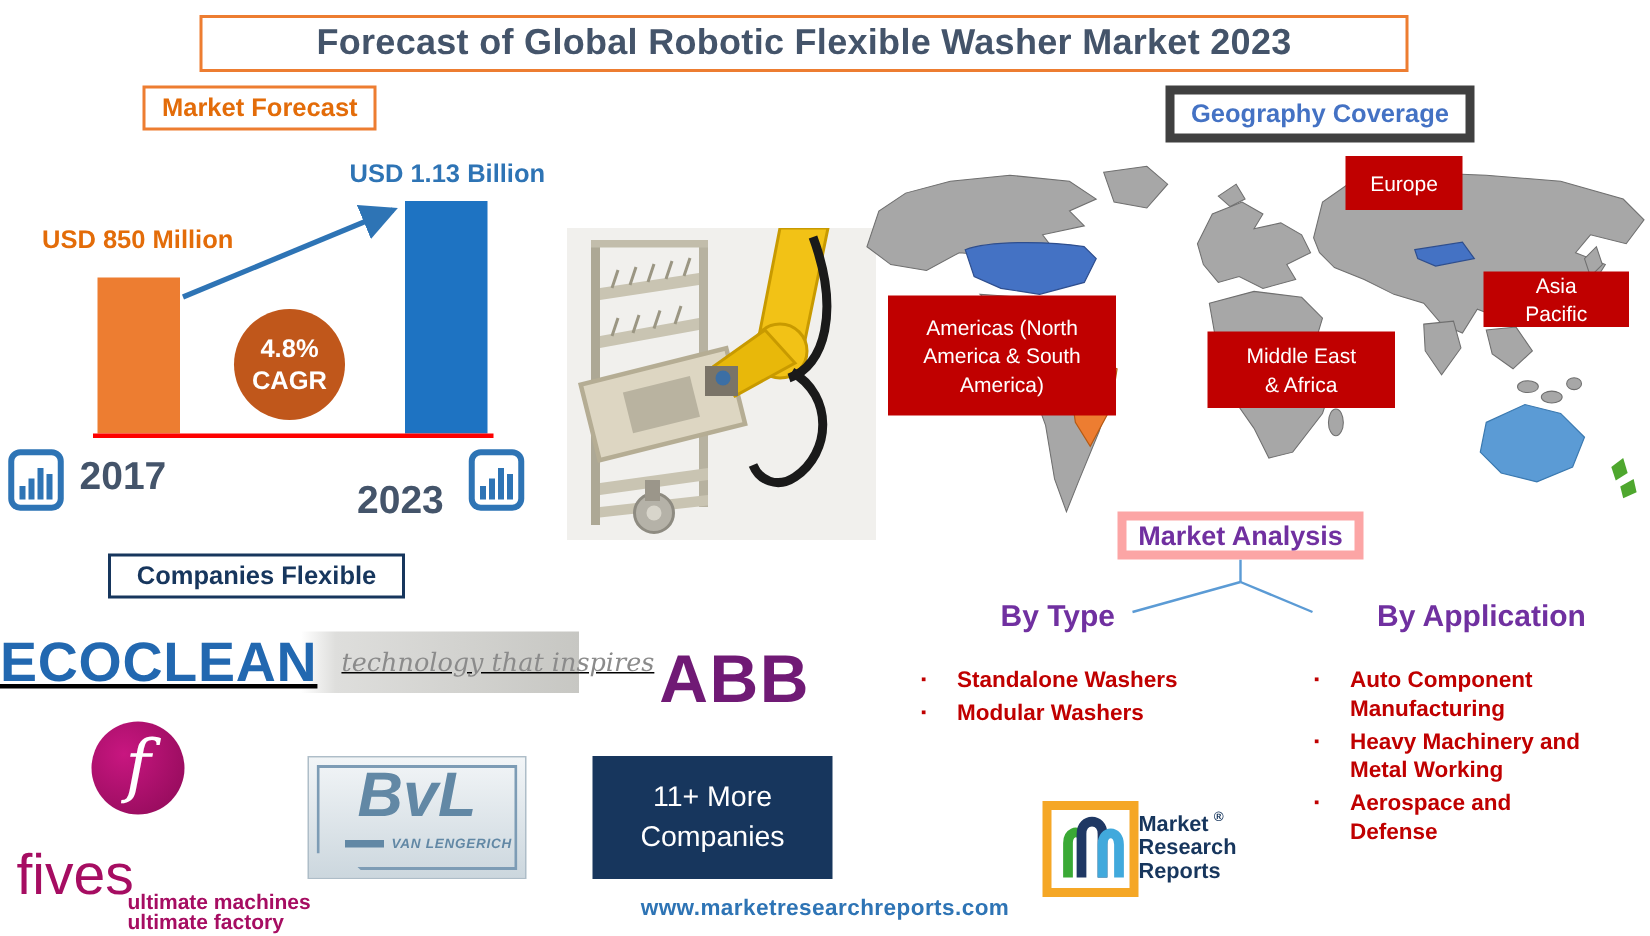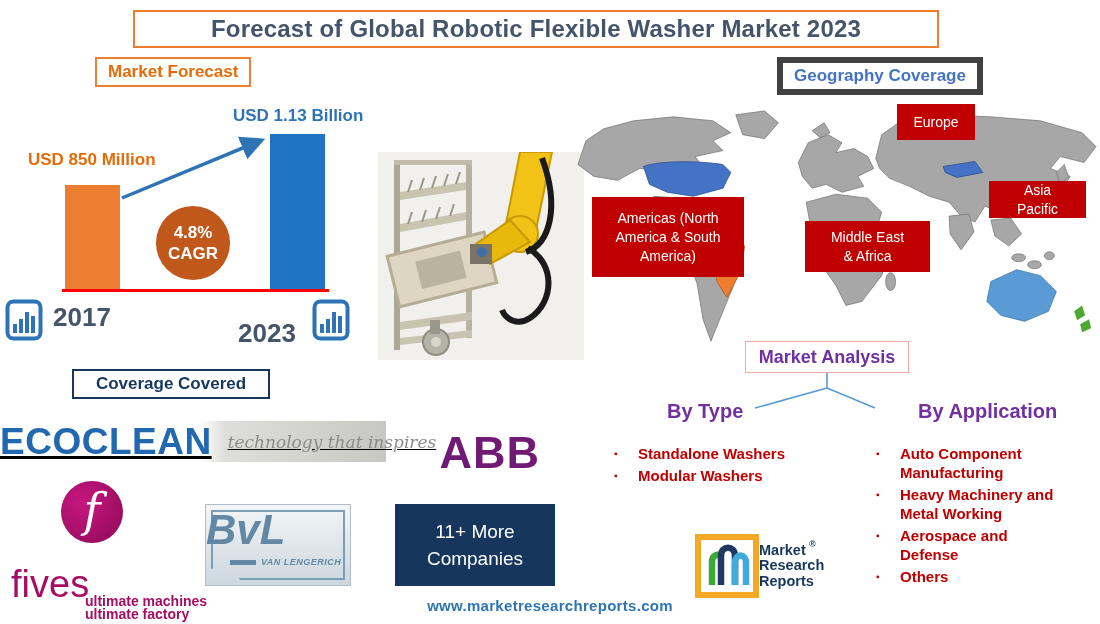--- a/index.html
+++ b/index.html
@@ -55,21 +55,21 @@
     padding:2px 20px;
   }
   .r-europe   { left:897px; top:104px; width:78px;  height:36px; }
   .r-apac     { left:989px; top:181px; width:97px;  height:37px; }
   .r-americas { left:592px; top:197px; width:152px; height:80px; }
   .r-mea      { left:805px; top:221px; width:125px; height:51px; }
 
   
   .analysis-box {
     left:745px; top:341px; width:164px; height:32px;
-    border:1px solid #fca5a5; color:#7030A0; font-size:18px; font-weight:bold;
+    border:6px solid #fca5a5; color:#7030A0; font-size:18px; font-weight:bold;
     display:flex; align-items:center; justify-content:center;
   }
   .connector-lines { left:650px; top:373px; width:300px; height:42px; }
   .branch-heading { color:#7030A0; font-size:20px; font-weight:bold; white-space:nowrap; }
   .h-type { left:667px; top:400px; }
   .h-app  { left:918px; top:400px; }
   ul.red-list { list-style:none; color:#C00000; font-size:15px; font-weight:bold; }
   ul.red-list li { position:relative; padding-left:26px; margin-bottom:3px; line-height:19px; }
   ul.red-list li::before {
     content:"▪"; position:absolute; left:2px; top:0px; font-size:10px;
@@ -105,21 +105,21 @@
     color:#ffffff; font-size:46px; line-height:1; margin-top:-4px; }
   .fives-name { position:absolute; left:6px; top:56px; font-size:38px; color:#A60D62;margin-top:28px; }
   .fives-tag  { position:absolute; left:80px; top:72px; font-size:14px; font-weight:bold;
                 color:#A60D62; line-height:13px; white-space:nowrap;margin-top:44px; }
   .bvl-card {
     left:205px; top:504px; width:146px; height:82px;
     background:linear-gradient(180deg,#F2F5F7,#CCD7DE); border:1px solid #AEBDC8;
   }
   .bvl-frame { position:absolute; inset:5px; border:2px solid #7D9CB5;
     clip-path:polygon(0 0,100% 0,100% 100%,22% 100%,13% 84%,0 84%); }
-  .bvl-name { position:absolute; left:0; right:0; top:2px; 
+  .bvl-name { position:absolute; left:0; right:0; top:2px; text-align:center;
     font-style:italic; font-weight:bold; font-size:42px; color:#6288A5; line-height:46px; }
   .bvl-sub { position:absolute; left:24px; top:52px; display:flex; align-items:center; gap:5px; }
   .bvl-dash { width:26px; height:5px; background:#6288A5; }
   .bvl-subtitle { font-size:9px; font-weight:bold; font-style:italic; color:#6288A5;
     letter-spacing:0.5px; white-space:nowrap; }
   .more-box {
     left:395px; top:504px; width:160px; height:82px; background:#17365D; color:#ffffff;
     font-size:19px; line-height:27px; display:flex; align-items:center; justify-content:center;
     text-align:center; padding:0 30px;
   }
@@ -274,24 +274,23 @@
   <div class="abs branch-heading h-type">By Type</div>
   <div class="abs branch-heading h-app">By Application</div>
   <ul class="abs red-list type-list">
     <li>Standalone Washers</li>
     <li>Modular Washers</li>
   </ul>
   <ul class="abs red-list app-list">
     <li>Auto Component Manufacturing</li>
     <li>Heavy Machinery and Metal Working</li>
     <li>Aerospace and Defense</li>
-    <li>Others</li>
   </ul>
 
-  <div class="abs companies-box">Coverage Covered</div>
+  <div class="abs companies-box">Companies Flexible</div>
 
   <div class="abs ecoclean">
     <span class="eco-name">ECOCLEAN</span>
     <span class="eco-tag">technology that inspires</span>
   </div>
 
   <div class="abs abb">ABB</div>
 
   <div class="abs fives-card">
     <div class="fives-circle">

